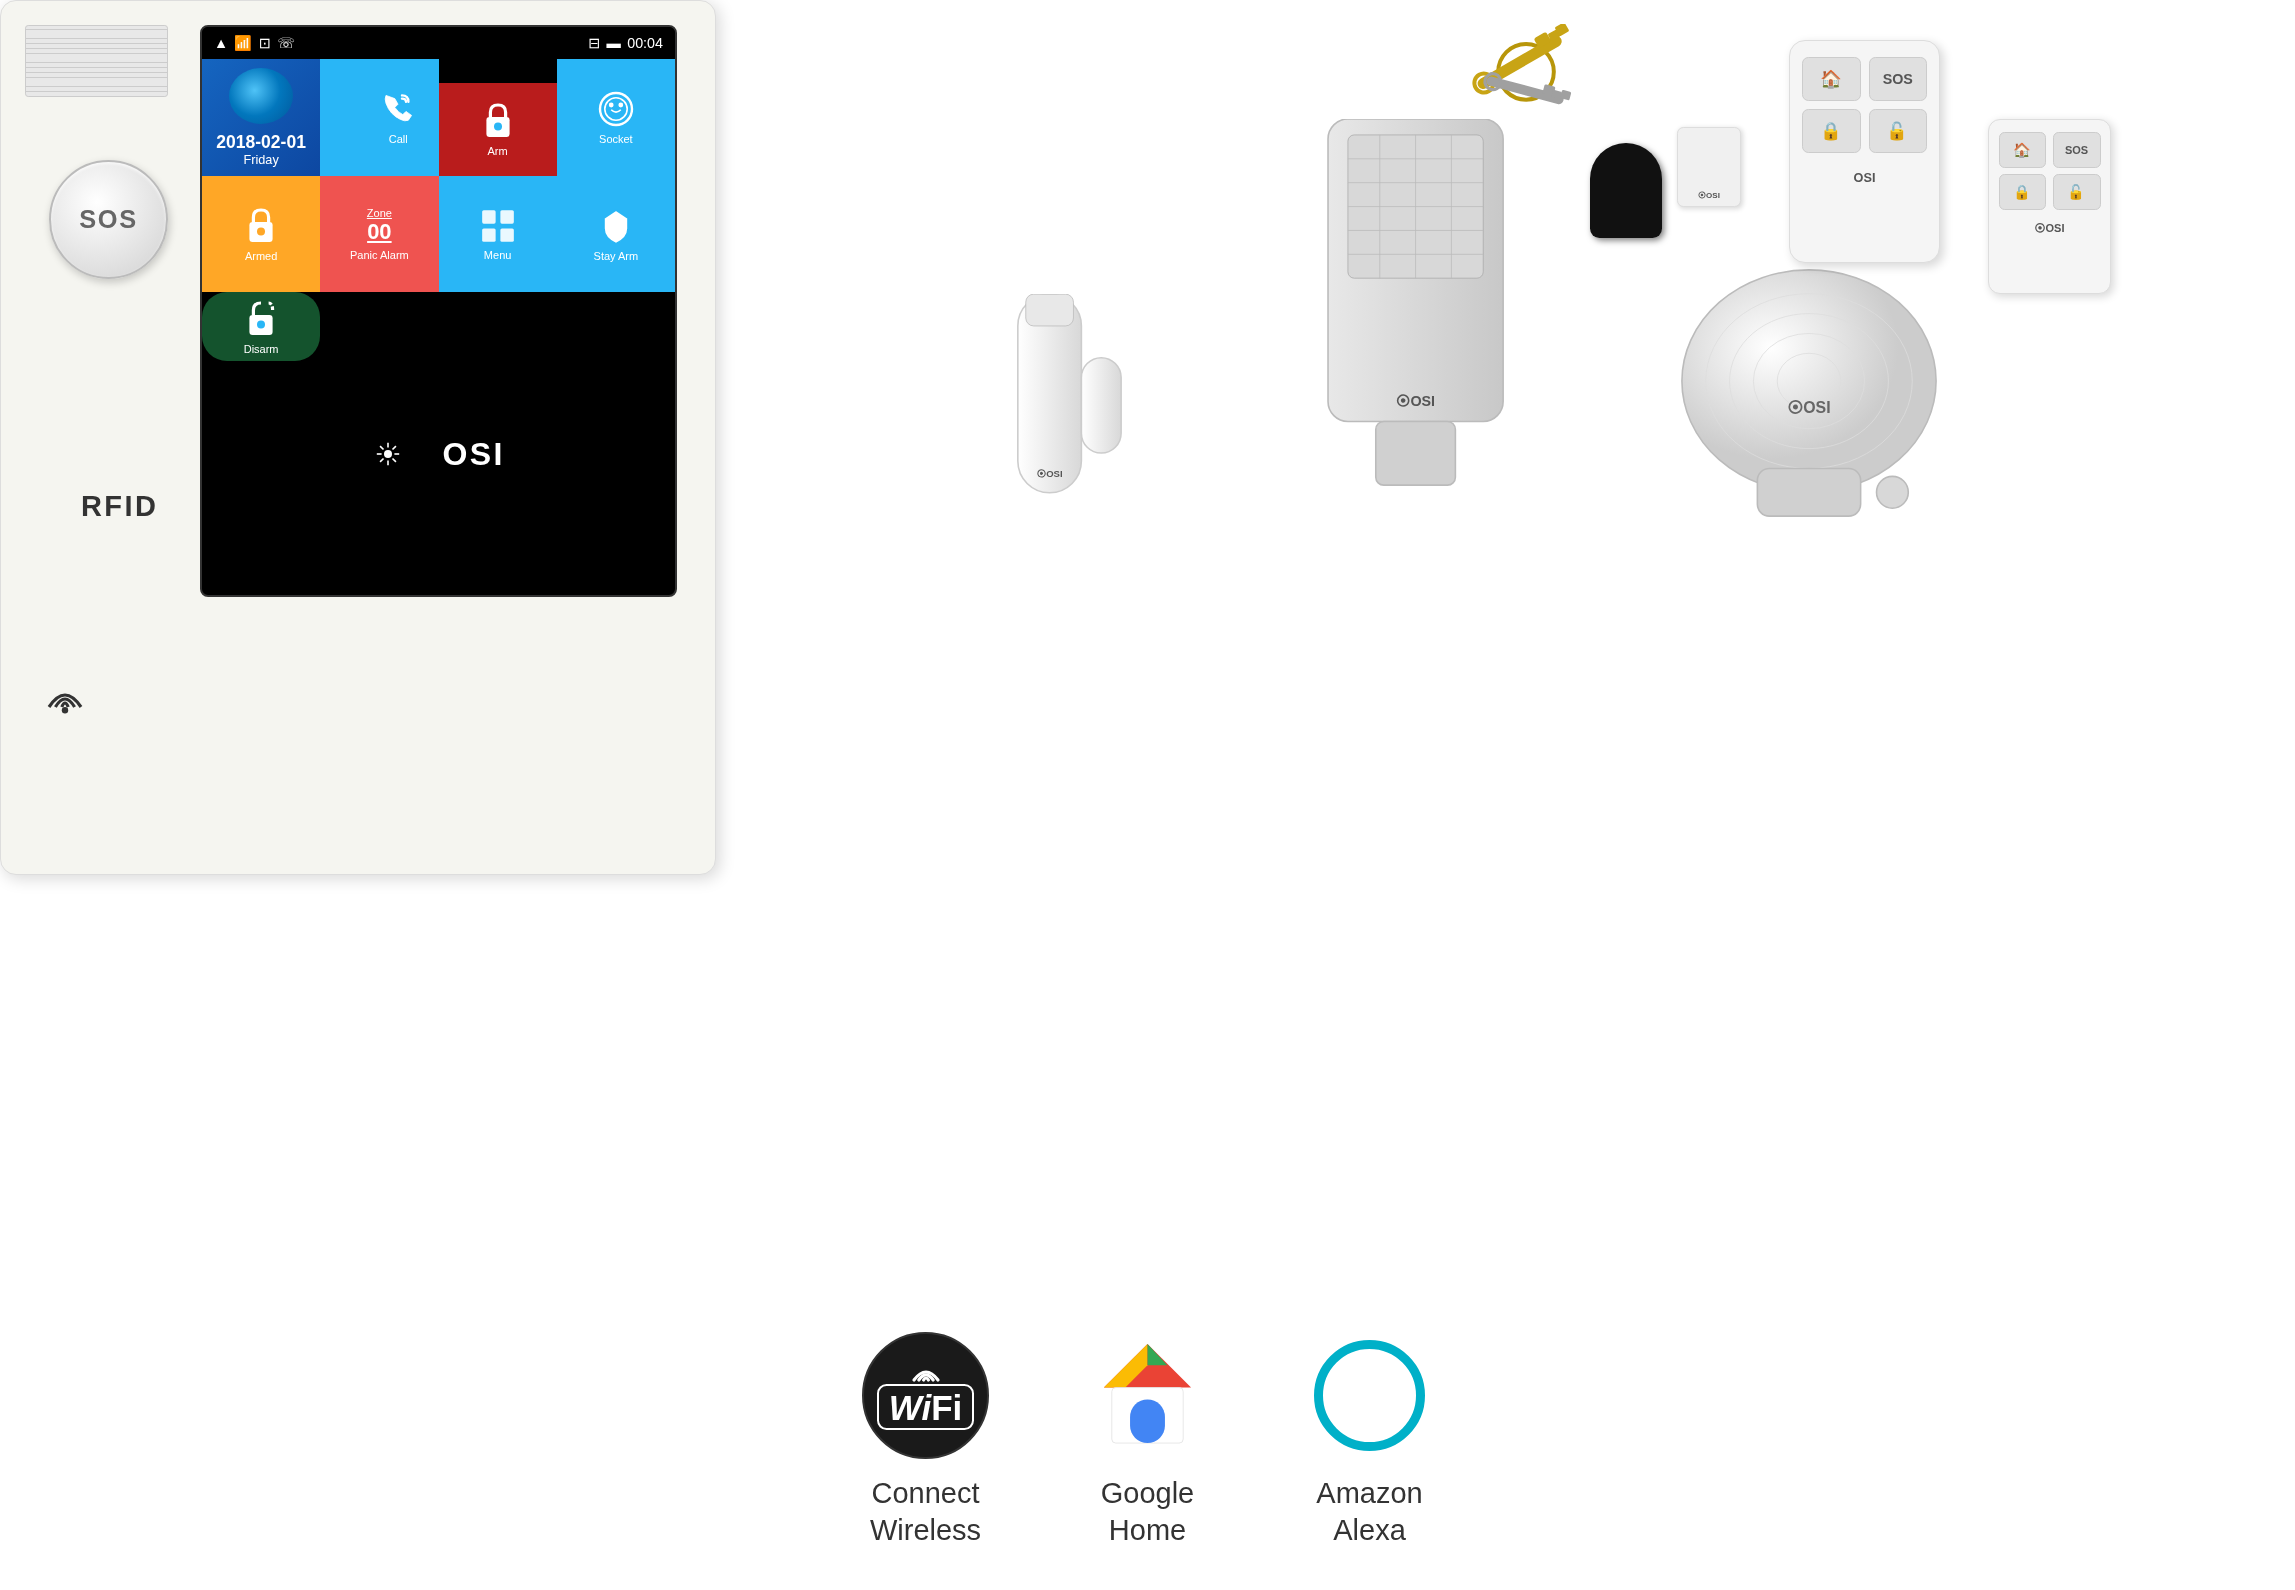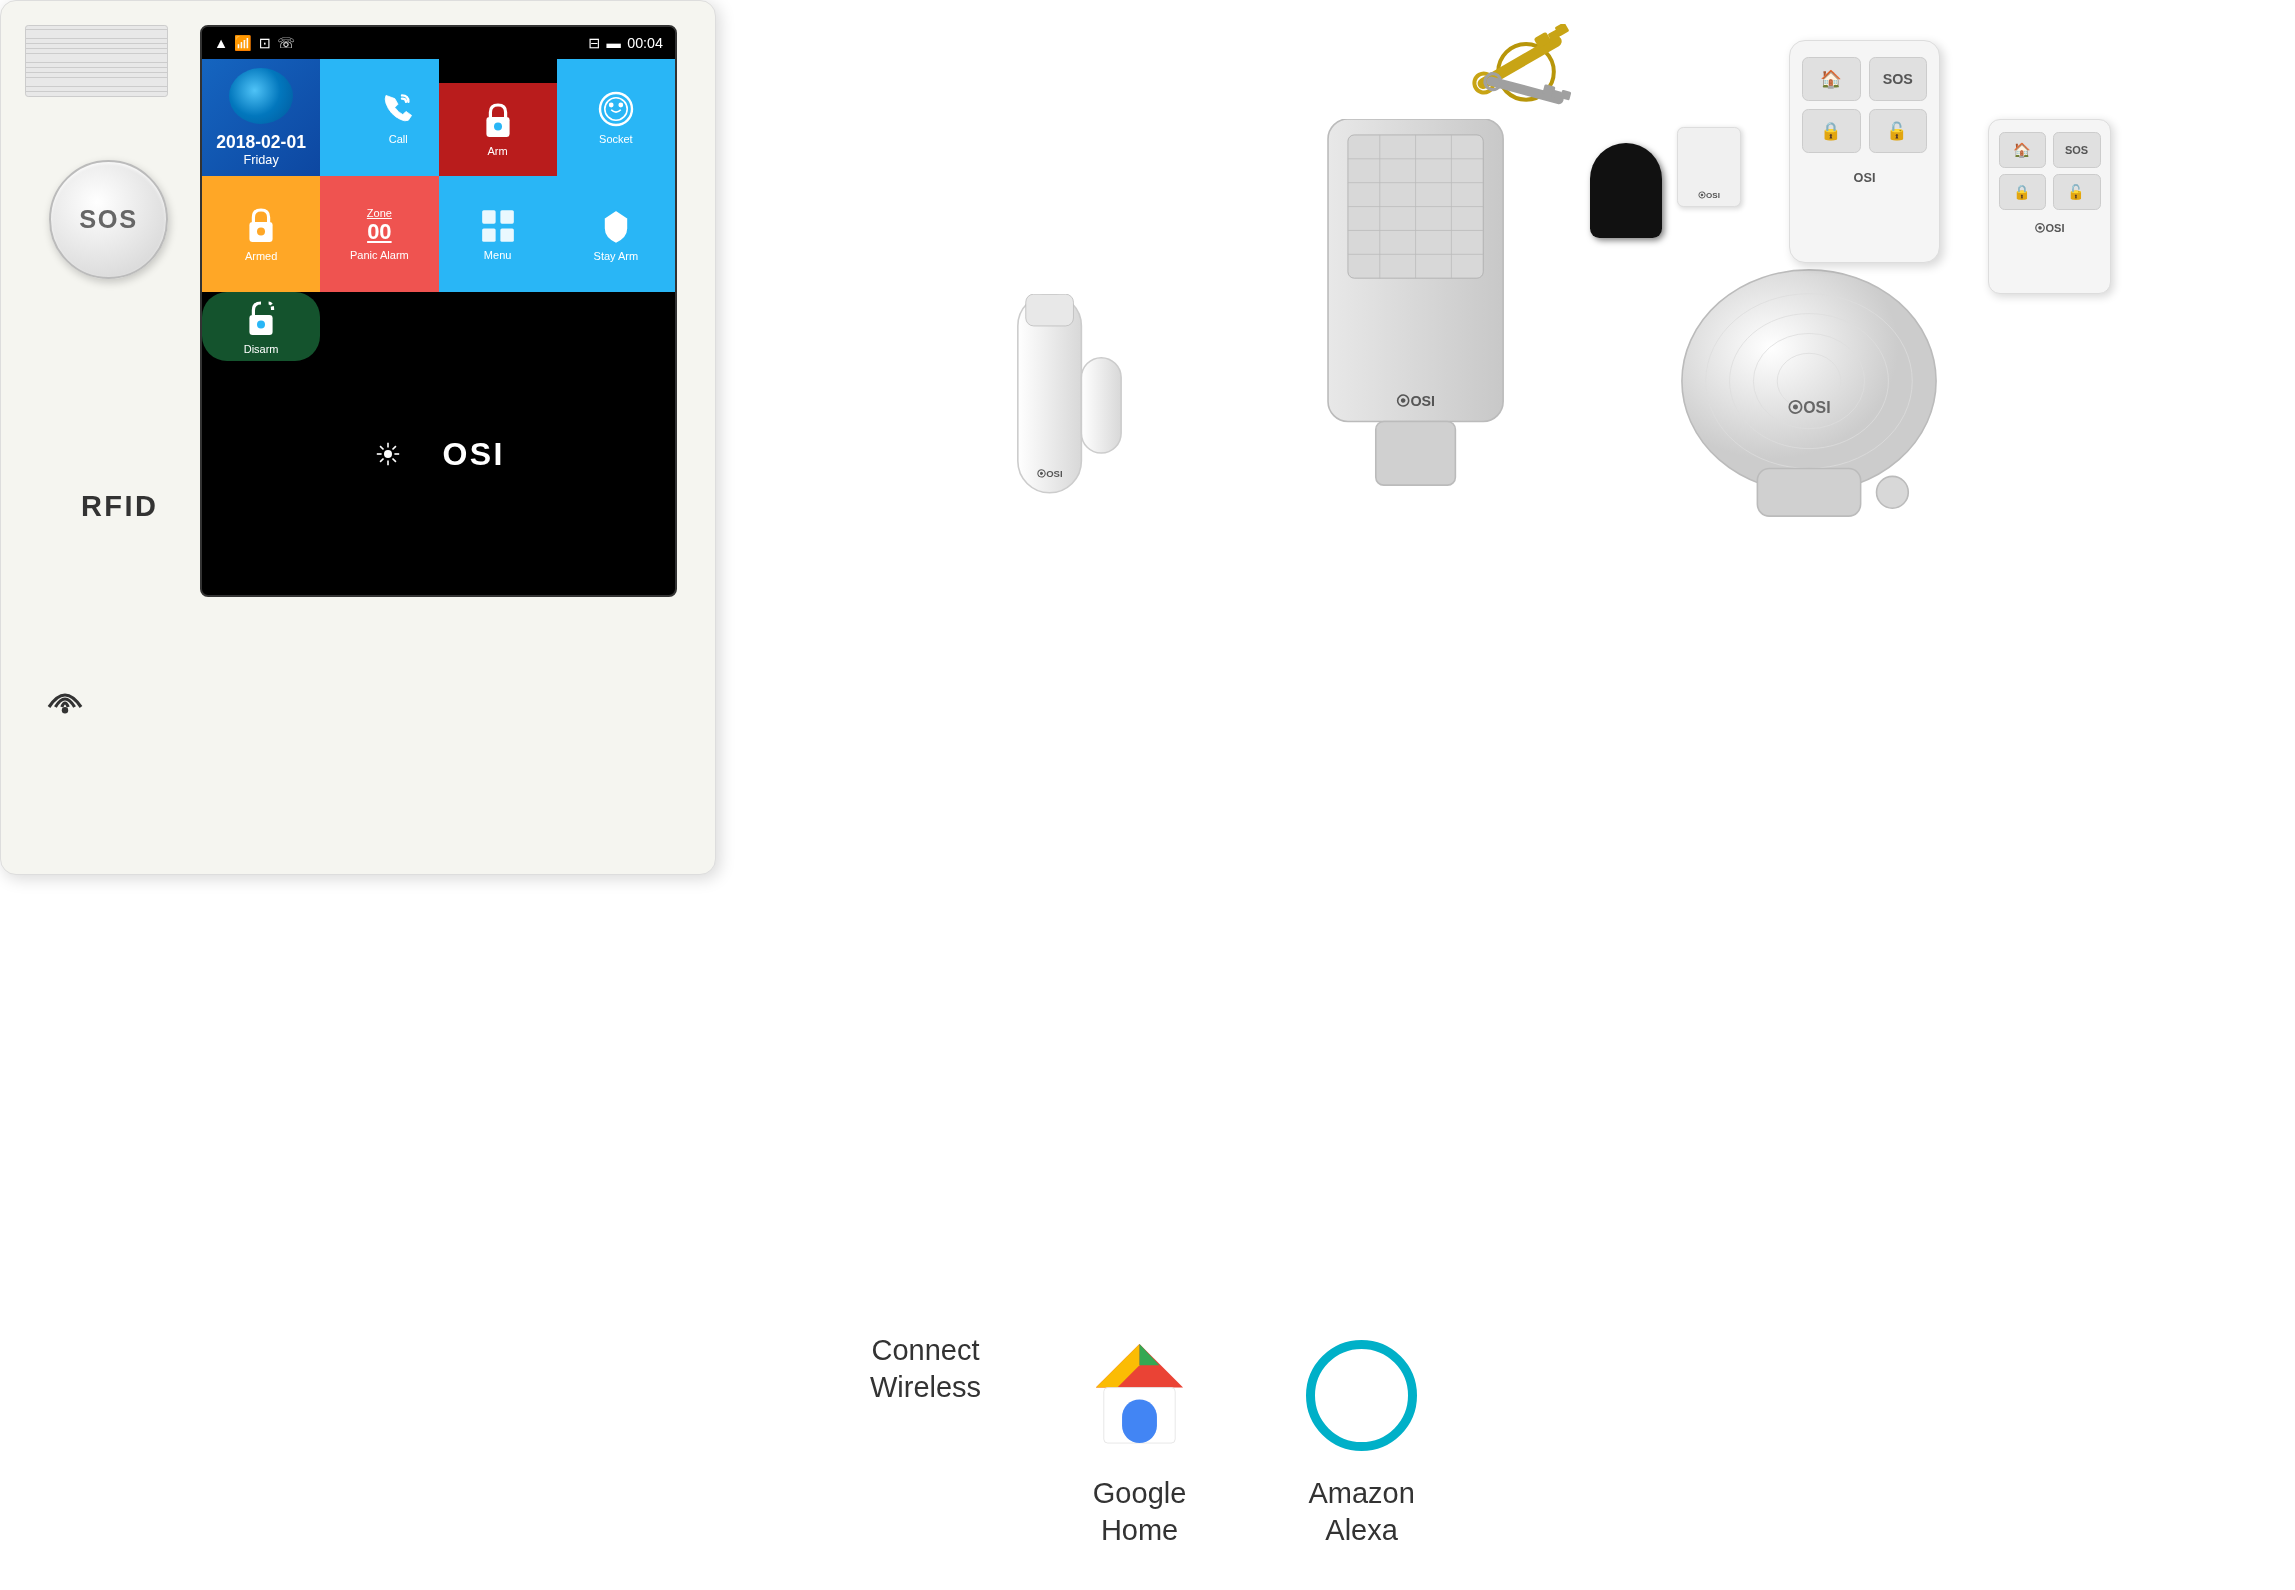--- a/index.html
+++ b/index.html
@@ -501,20 +501,30 @@
       <div style="height:36px; background:#e0e0e0; border-radius:5.6px; display:flex; align-items:center; justify-content:center; border:0.8px solid #ccc; font-size:14.3px;">🔓</div>
     </div>
     <div style="font-size:11px; font-weight:bold; color:#555; margin-top:4px;">⦿OSI</div>
   </div>
 </div>
 
 <div class="bottom-section">
 
 
   <div class="app-icon-group">
+    <div style="width:127px; height:127px; border-radius:50%; background:#1a1a1a; display:flex; align-items:center; justify-content:center; border:2.4px solid #333;">
+      <div style="display:flex; flex-direction:column; align-items:center;">
+        <svg width="32" height="24" viewBox="0 0 40 30">
+          <path d="M5,25 Q20,5 35,25" fill="none" stroke="white" stroke-width="4" stroke-linecap="round"></path>
+          <path d="M11,25 Q20,12 29,25" fill="none" stroke="white" stroke-width="4" stroke-linecap="round"></path>
+          <path d="M17,25 Q20,20 23,25" fill="none" stroke="white" stroke-width="4" stroke-linecap="round"></path>
+        </svg>
+        <div style="font-size:35px; font-weight:900; color:white; font-style:italic; line-height:1; border:2.4px solid white; padding:3.2px 9.5px; border-radius:9.5px;">Wi<span style="font-style:normal;">Fi</span></div>
+      </div>
+    </div>
     <div class="app-label">
       <span>Connect</span><br>
       <span>Wireless</span>
     </div>
   </div>
 
   <div class="app-icon-group">
     <div style="width:127px; height:127px; display:flex; align-items:center; justify-content:center;">
       <svg width="111" height="111" viewBox="0 0 140 140">
 

